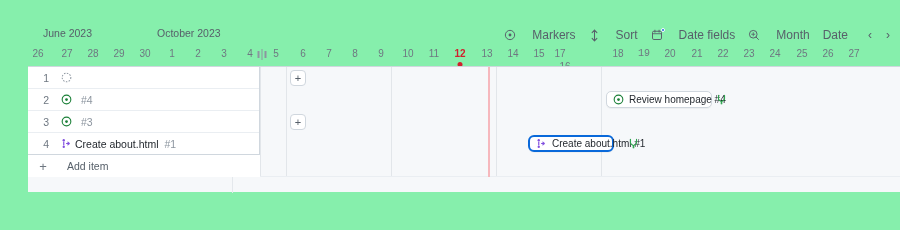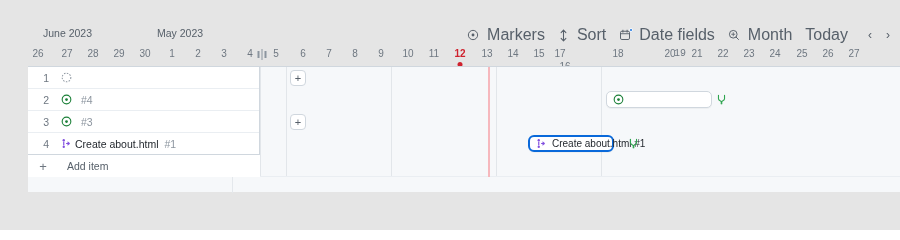--- a/index.html
+++ b/index.html
@@ -6,21 +6,21 @@
   html, body {
     margin: 0; padding: 0;
     width: 900px; height: 230px;
     background: #ffffff;
     font-family: "Liberation Sans", sans-serif;
     -webkit-font-smoothing: antialiased;
   }
   #app {
     position: relative;
     width: 900px; height: 230px;
-    background: #e5e5e5;
+    background: #86efac;
     overflow: hidden;
   }
 
   
   .toolbar {
     position: absolute;
     left: 0; top: 24px;
     width: 900px; height: 22px;
   }
   .month-label {
@@ -34,22 +34,22 @@
     position: absolute;
     right: 52px; top: 2px;
     display: flex;
     align-items: center;
     gap: 13px;
     height: 18px;
   }
   .tool-btn {
     display: flex;
     align-items: center;
-    gap: 8px;
-    font-size: 16px;
+    gap: 16px;
+    font-size: 12px;
     color: #57606a;
     cursor: pointer;
     white-space: nowrap;
     position: relative;
   }
   .tool-btn .ic { display: flex; align-items: center; position: relative; }
   .badge-dot {
     position: absolute;
     right: -2px; top: -1px;
     width: 4px; height: 4px;
@@ -275,21 +275,21 @@
   svg { display: block; }
 </style>
 </head>
 <body>
 
 <div id="app">
 
   <div class="toolbar">
     <div id="month-labels">
         <div class="month-label" style="left: 43px;">June 2023</div>
-        <div class="month-label" style="left: 157px;">May 2023</div>
+        <div class="month-label" style="left: 157px;">October 2023</div>
       </div>
 
     <div class="toolbar-right">
 
       <div class="tool-btn">
         <span class="ic">
           <svg width="12" height="12" viewBox="0 0 16 16" fill="none">
             <circle cx="8" cy="8" r="6.2" stroke="#57606a" stroke-width="1.3"></circle>
             <circle cx="8" cy="8" r="1.9" fill="#57606a"></circle>
           </svg>
@@ -323,21 +323,21 @@
           <svg width="12" height="12" viewBox="0 0 16 16" fill="none">
             <circle cx="7" cy="7" r="5.1" stroke="#57606a" stroke-width="1.3"></circle>
             <path d="M10.7 10.7L14 14" stroke="#57606a" stroke-width="1.3" stroke-linecap="round"></path>
             <path d="M7 4.9v4.2M4.9 7h4.2" stroke="#57606a" stroke-width="1.1" stroke-linecap="round"></path>
           </svg>
         </span>
         <span>Month</span>
       </div>
 
       <div class="tool-btn">
-        <span>Today</span>
+        <span>Date</span>
       </div>
     </div>
 
     <div class="nav-arrows">
       <span class="nav-arrow">‹</span>
       <span class="nav-arrow">›</span>
     </div>
   </div>
 
   <div class="ruler" id="ruler">
@@ -357,21 +357,21 @@
       <div class="day" style="left: 381px;">9</div>
       <div class="day" style="left: 408px;">10</div>
       <div class="day" style="left: 434px;">11</div>
       <div class="day today" style="left: 460px;">12</div>
       <div class="day" style="left: 487px;">13</div>
       <div class="day" style="left: 513px;">14</div>
       <div class="day" style="left: 539px;">15</div>
       <div class="day" style="left: 565px; margin-top: 13px;">16</div>
       <div class="day" style="left: 560px;">17</div>
       <div class="day" style="left: 618px;">18</div>
-      <div class="day" style="left: 680px; font-family: Liberation Mono, monospace;">19</div>
+      <div class="day" style="left: 644px; font-family: Liberation Mono, monospace;">19</div>
       <div class="day" style="left: 670px;">20</div>
       <div class="day" style="left: 697px;">21</div>
       <div class="day" style="left: 723px;">22</div>
       <div class="day" style="left: 749px;">23</div>
       <div class="day" style="left: 775px;">24</div>
       <div class="day" style="left: 802px;">25</div>
       <div class="day" style="left: 828px;">26</div>
       <div class="day" style="left: 854px;">27</div>
       <div class="today-dot" style="left: 460px;"></div>
       <div class="drag-handle" style="left: 262px;">
@@ -390,20 +390,21 @@
         <div class="today-line" style="left: 228px;"></div>
         <div class="add-cell-btn" style="left: 30px; top: 3px;">+</div>
         <div class="add-cell-btn" style="left: 30px; top: 47px;">+</div>
         <div class="bar" style="left: 346px; width: 106px; top: 24px;">
           <span style="display:flex;align-items:center">
             <svg width="11" height="11" viewBox="0 0 16 16" fill="none">
               <circle cx="8" cy="8" r="6.3" stroke="#1a7f37" stroke-width="1.6"></circle>
               <circle cx="8" cy="8" r="2" fill="#1a7f37"></circle>
             </svg>
           </span>
+          <span class="bar-text">Review homepage #4</span>
         </div>
         <div class="trailing-icon" style="left: 456px; top: 27px;">
           <svg width="11" height="11" viewBox="0 0 16 16" fill="none">
             <path d="M3.6 1.8v5.1c0 1.6 1.2 2.3 2.4 2.8 1.2.5 2.4 1.2 2.4 2.8v1.7" stroke="#2da44e" stroke-width="1.6" stroke-linecap="round"></path>
             <path d="M12.4 1.8v5.1c0 1.6-1.2 2.3-2.4 2.8-1.2.5-2.4 1.2-2.4 2.8v1.7" stroke="#2da44e" stroke-width="1.6" stroke-linecap="round"></path>
           </svg>
         </div>
         <div class="bar selected" style="left: 268px; width: 86px; top: 68px;">
           <span style="display:flex;align-items:center">
             <svg width="11" height="11" viewBox="0 0 16 16" fill="none">

